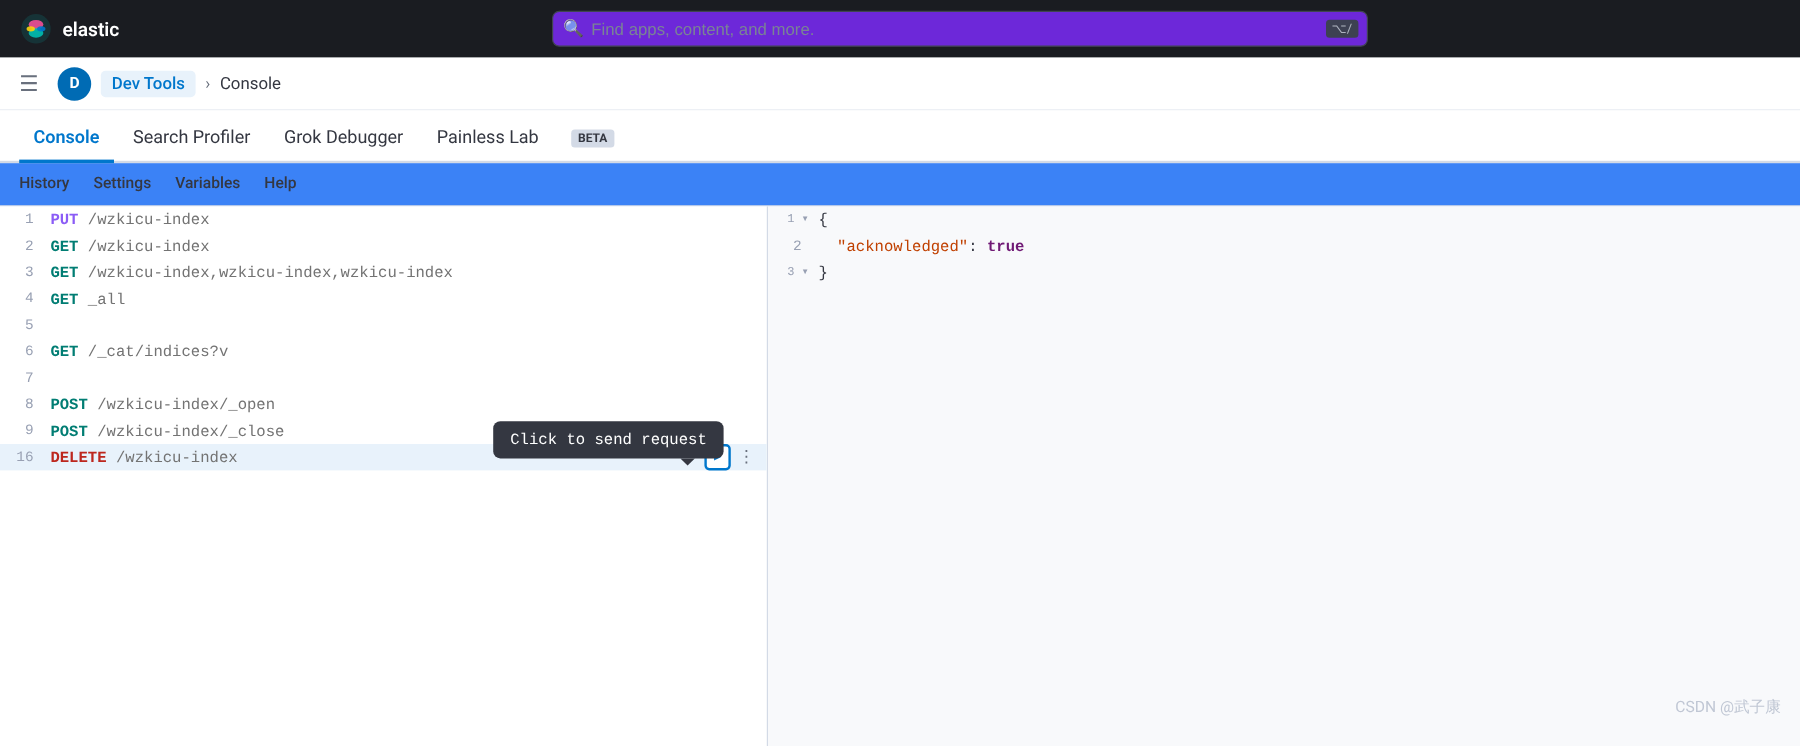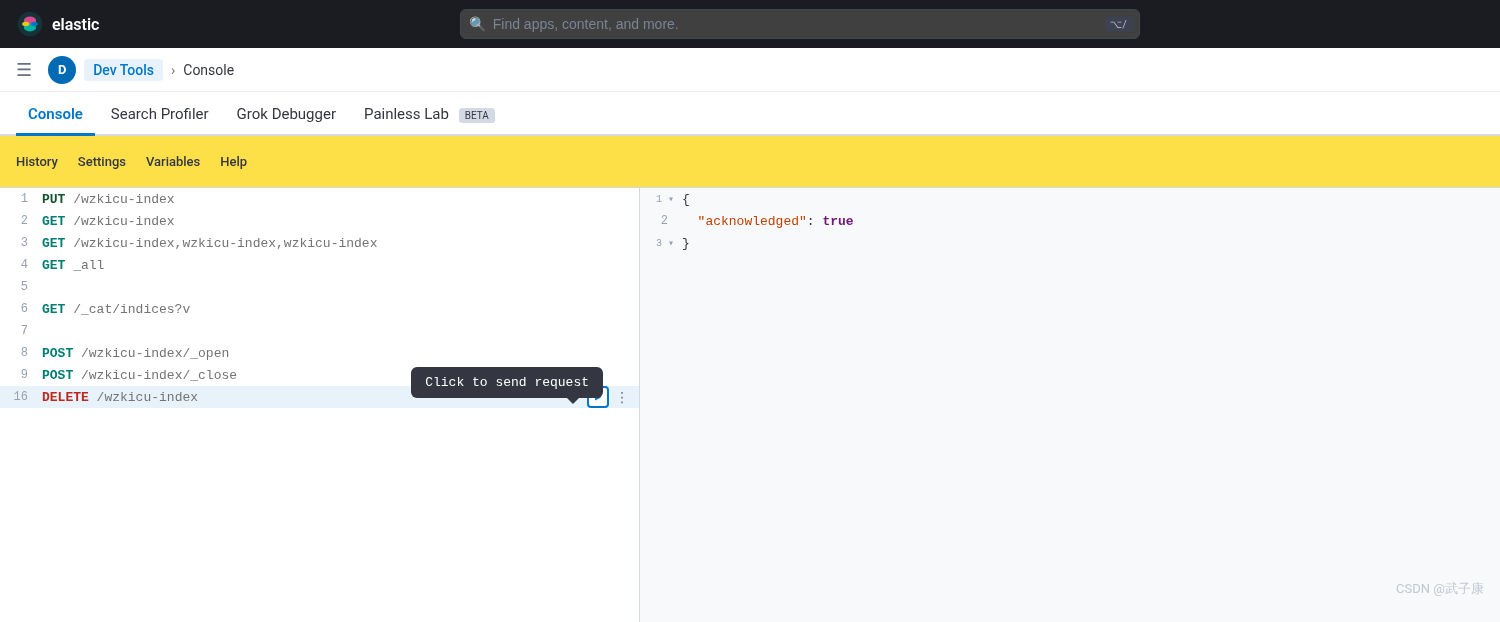--- a/index.html
+++ b/index.html
@@ -27,21 +27,21 @@
       height: 28px;
     }
     .search-bar {
       flex: 1;
       max-width: 680px;
       margin: 0 auto;
       position: relative;
     }
     .search-bar input {
       width: 100%;
-      background: #404040;
+      background: #6d28d9;
       border: 1px solid #404550;
       border-radius: 6px;
       color: #adb3be;
       font-size: 14px;
       padding: 6px 36px 6px 32px;
       outline: none;
     }
     .search-bar input::placeholder { color: #7a8494; }
     .search-icon-nav {
       position: absolute;
@@ -131,31 +131,31 @@
       color: #0077cc;
       border-bottom: 3px solid #0077cc;
       font-weight: 600;
     }
     .beta-badge {
       font-size: 10px;
       background: #d3dae6;
       color: #343741;
       padding: 2px 6px;
       border-radius: 3px;
-      margin-left: 6px;
+      margin-left: 23px;
       vertical-align: middle;
-      font-weight: 400;
+      font-weight: 700;
     }
 
     
     .toolbar {
       display: flex;
       align-items: center;
-      background: #fde047;
-      height: 52px;
+      background: #3b82f6;
+      height: 36px;
       padding: 0 16px;
       border-bottom: 1px solid #d3dae6;
       gap: 20px;
     }
     .toolbar-item {
       font-size: 13px;
       color: #343741;
       cursor: pointer;
       font-weight: 500;
     }
@@ -195,21 +195,21 @@
       padding-right: 10px;
       color: #98a0b3;
       font-size: 12px;
       user-select: none;
     }
     .line-content {
       flex: 1;
       padding-left: 4px;
       white-space: pre;
     }
-    .method-put { color: #14532d; font-weight: 600; }
+    .method-put { color: #8b5cf6; font-weight: 600; }
     .method-get { color: #017d73; font-weight: 600; }
     .method-post { color: #017d73; font-weight: 600; }
     .method-delete { color: #bd271e; font-weight: 600; }
     .path-text { color: #737373; }
 
     
     .line-actions {
       display: flex;
       align-items: center;
       gap: 2px;

